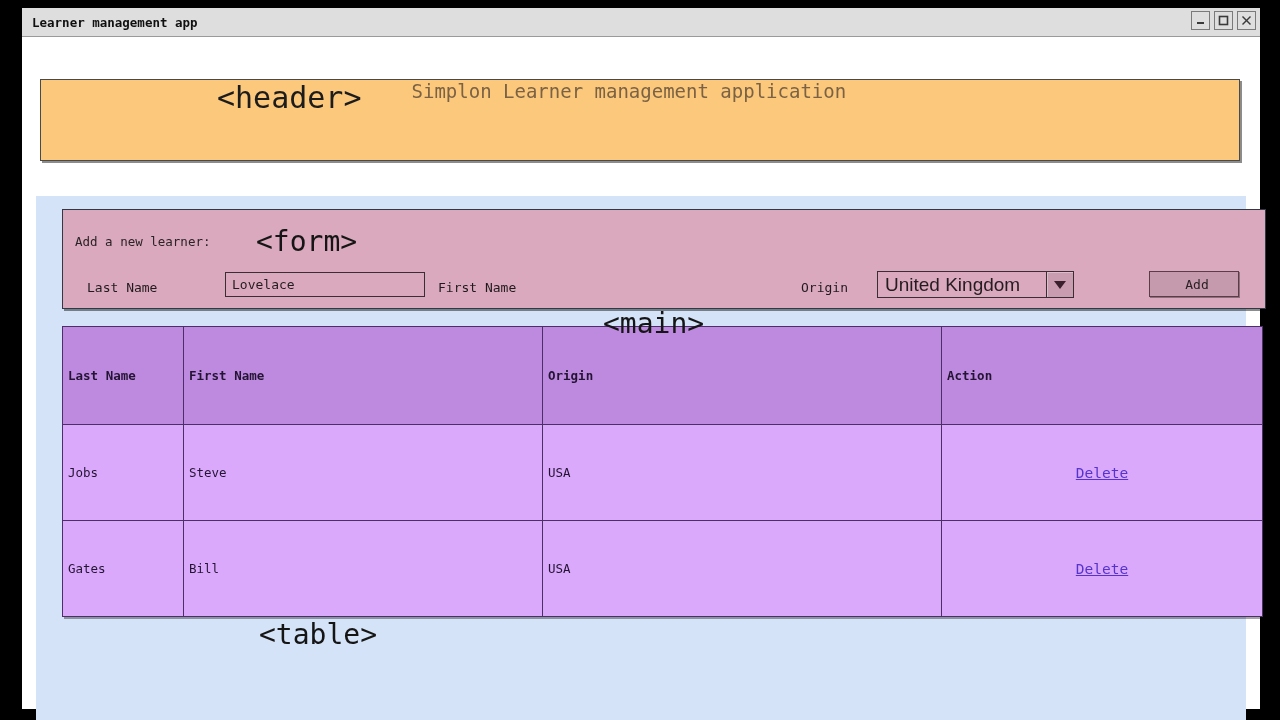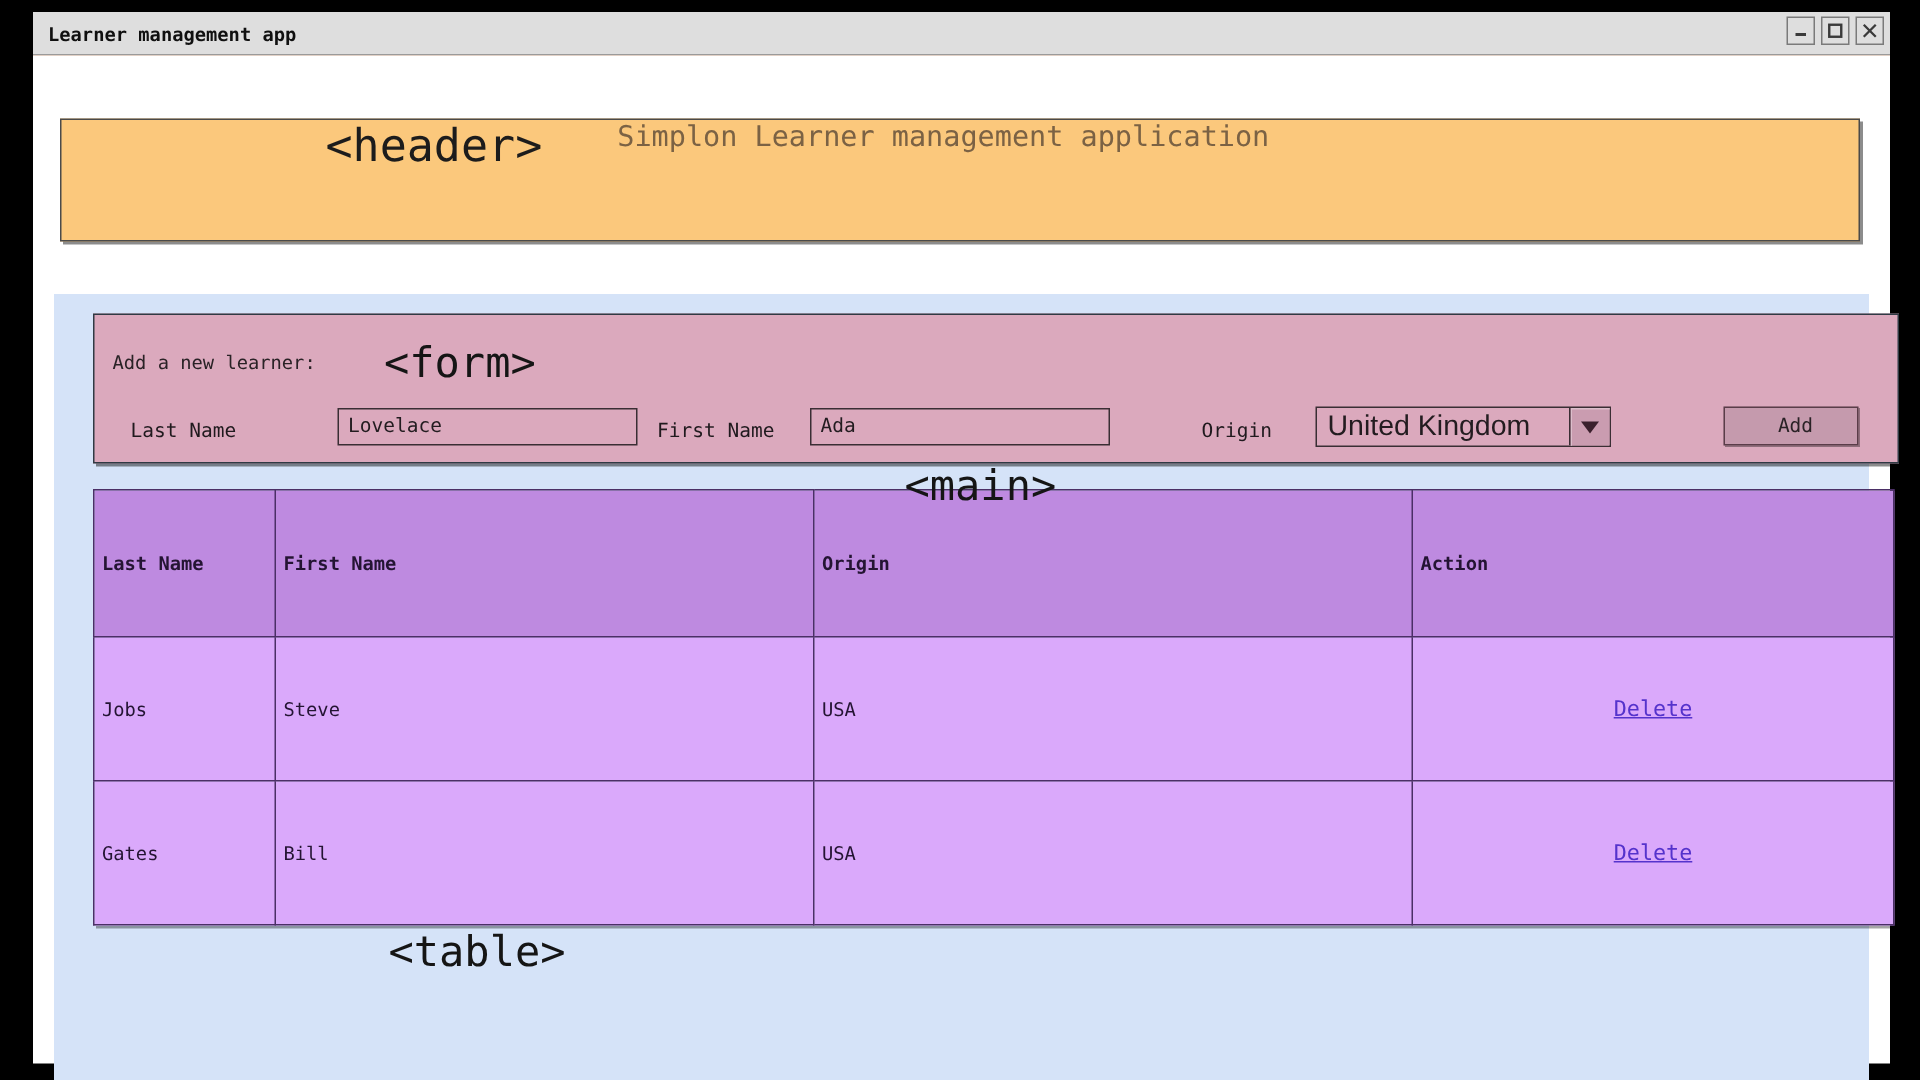--- a/index.html
+++ b/index.html
@@ -323,21 +323,20 @@
 
       <div class="learner-form">
         <span class="form-legend">Add a new learner:</span>
         <span class="tag-form">&lt;form&gt;</span>
 
         <div class="form-row">
           <span class="field-label" style="left:24px;">Last Name</span>
           <input class="text-input" style="left: 114px; width: 200px; margin-left: 48px;" type="text" value="Lovelace">
 
           <span class="field-label" style="left:375px;">First Name</span>
-          <input class="text-input" style="left: 477px; width: 200px;" type="text" value="Ada">
 
           <span class="field-label" style="left:738px;">Origin</span>
           <div class="select-wrap" style="left:814px;">
             <span class="select-value">United Kingdom</span>
             <span class="select-arrow">
               <span class="arrow-tri"></span>
             </span>
           </div>
 
           <button class="add-button" style="left:1086px;">Add</button>

